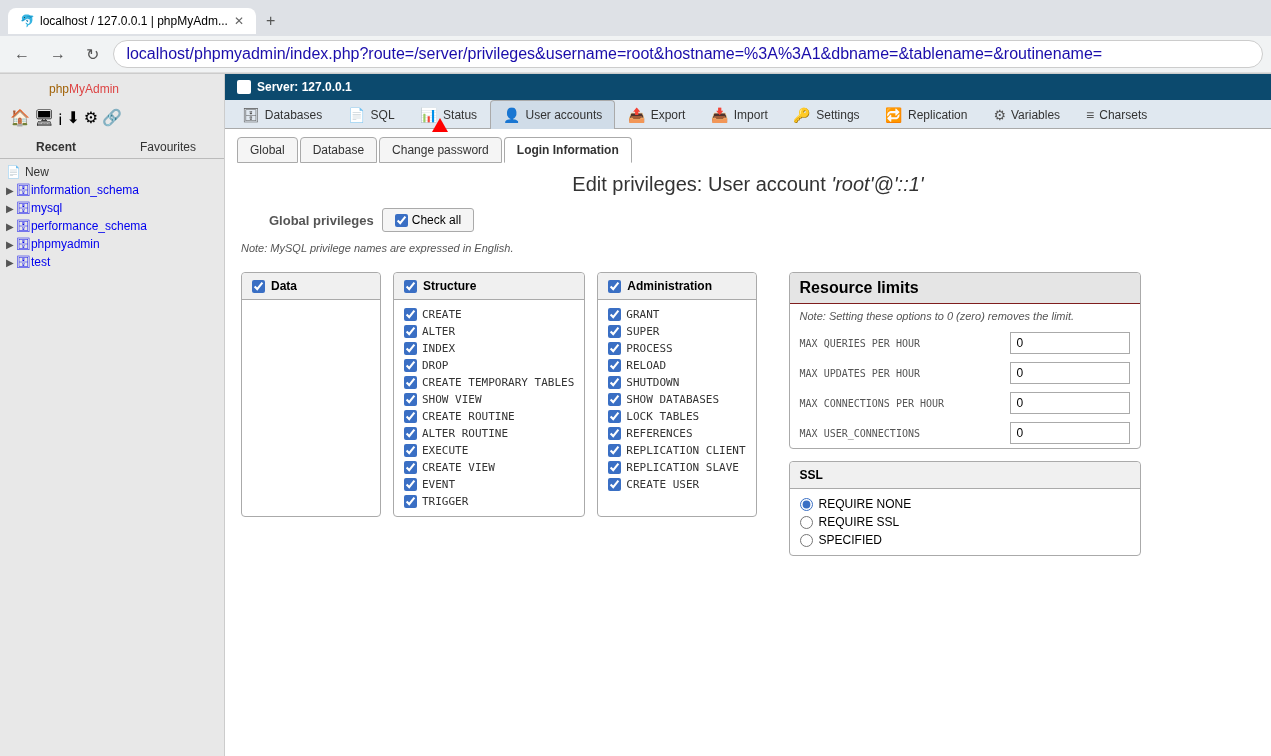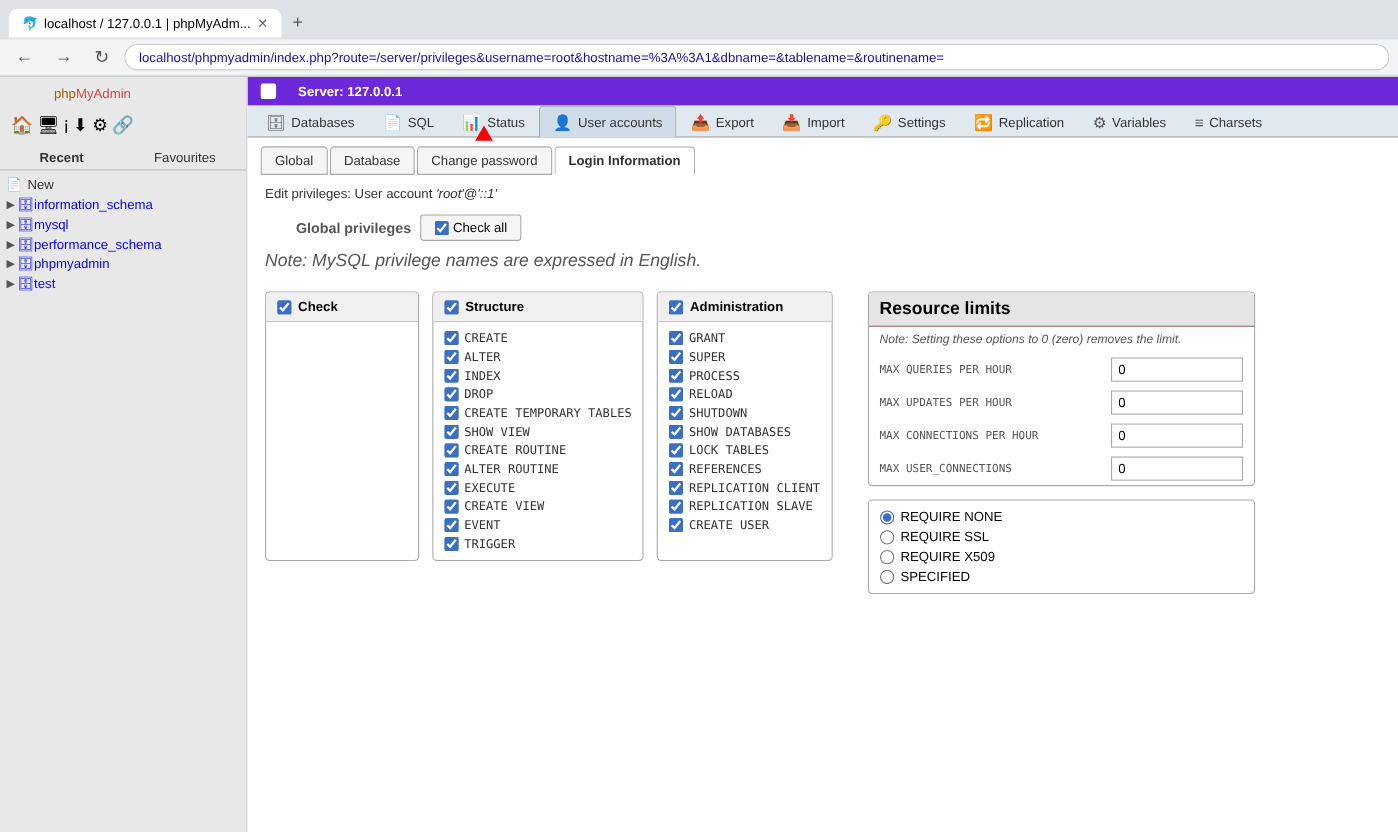--- a/index.html
+++ b/index.html
@@ -7,21 +7,21 @@
 
     
     .browser-chrome { background: #f1f3f4; border-bottom: 1px solid #ccc; }
     .tab-bar { display: flex; align-items: center; padding: 6px 8px 0; background: #dee1e6; }
     .tab { display: flex; align-items: center; background: #fff; border-radius: 8px 8px 0 0; padding: 6px 12px; font-size: 12px; gap: 6px; min-width: 180px; }
     .tab-favicon { width: 14px; height: 14px; }
     .tab-close { margin-left: auto; cursor: pointer; color: #666; }
     .tab-new { background: none; border: none; padding: 6px 10px; cursor: pointer; font-size: 16px; color: #555; }
     .address-bar { display: flex; align-items: center; padding: 4px 8px; gap: 8px; background: #f1f3f4; border-bottom: 1px solid #ddd; }
     .nav-btn { background: none; border: none; cursor: pointer; font-size: 16px; color: #555; padding: 2px 6px; }
-    .url-bar { flex: 1; border: 1px solid #ccc; border-radius: 20px; padding: 4px 12px; font-size: 12px; background: #fff; color: #1a0dab; }
+    .url-bar { flex: 1; border: 1px solid #ccc; border-radius: 20px; padding: 4px 12px; font-size: 16px; background: #fff; color: #1a0dab; }
 
     
     .app-layout { display: flex; height: calc(756px - 68px); }
 
     
     .sidebar { width: 225px; background: #e8e8e8; border-right: 1px solid #ccc; overflow-y: auto; flex-shrink: 0; }
     .sidebar-logo { padding: 8px 10px; }
     .logo-php { color: #a16207; padding-left: 39px; }
     .logo-myadmin { color: #d44; }
     .sidebar-icons { display: flex; gap: 4px; padding: 4px 10px 6px; }
@@ -30,44 +30,44 @@
     .sidebar-tab.active { font-weight: bold; }
     .sidebar-tree { padding: 4px 0; }
     .tree-item { display: flex; align-items: center; padding: 2px 6px; cursor: pointer; color: #00e; font-size: 12px; }
     .tree-item.new-item { color: #333; }
     .tree-expand { color: #555; margin-right: 2px; font-size: 10px; }
 
     
     .main-content { flex: 1; overflow-y: auto; background: #fff; }
 
     
-    .server-bar { background: #6d28d9; color: #fff; padding: 6px 12px; font-size: 12px; font-weight: bold; display: flex; align-items: center; gap: 20px; }
+    .server-bar { background: #0c4a6e; color: #fff; padding: 6px 12px; font-size: 12px; font-weight: bold; display: flex; align-items: center; gap: 6px; }
     .server-bar-icon { background: #fff; width: 14px; height: 14px; display: inline-block; border-radius: 2px; }
 
     
     .nav-tabs { display: flex; background: #e0e8f0; border-bottom: 1px solid #aaa; padding: 0 4px; flex-wrap: wrap; }
     .nav-tab { padding: 6px 12px; font-size: 12px; cursor: pointer; color: #333; display: flex; align-items: center; gap: 5px; border: 1px solid transparent; border-bottom: none; margin-bottom: -1px; }
     .nav-tab-icon { font-size: 14px; color: #555; }
 
     
     .sub-tabs { display: flex; padding: 8px 12px 0; gap: 0; }
     .sub-tab { padding: 5px 12px; border: 1px solid #aaa; border-radius: 4px 4px 0 0; font-size: 12px; cursor: pointer; background: #f5f5f5; color: #333; margin-right: 2px; }
     .sub-tab.active { background: #fff; border-bottom-color: #fff; font-weight: bold; }
 
     
-    .page-title { padding: 10px 16px 6px; font-size: 12px; color: #333; }
+    .page-title { padding: 10px 16px 6px; font-size: 20px; color: #333; text-align: center; }
     .page-title-highlight { color: #333; font-style: italic; }
 
     
     .check-all-bar { display: flex; align-items: center; gap: 8px; padding: 6px 16px; }
     .check-all-label { font-size: 13px; font-weight: bold; color: #555; margin-left: 28px; }
     .check-all-btn { display: flex; align-items: center; gap: 4px; padding: 4px 12px; border: 1px solid #aaa; border-radius: 3px; background: #f5f5f5; cursor: pointer; font-size: 12px; }
 
     
-    .note { padding: 4px 16px 10px; font-size: 16px; color: #555; font-style: italic; }
+    .note { padding: 4px 16px 10px; font-size: 11px; color: #555; font-style: italic; }
 
     
     .privileges-grid { display: flex; gap: 12px; padding: 8px 16px; flex-wrap: wrap; }
 
     
     .priv-box { border: 1px solid #aaa; border-radius: 4px; min-width: 140px; }
     .priv-box-header { display: flex; align-items: center; gap: 6px; padding: 6px 10px; background: #f0f0f0; border-bottom: 1px solid #aaa; border-radius: 4px 4px 0 0; font-weight: bold; font-size: 12px; }
     .priv-box-body { padding: 6px 10px; }
     .priv-item { display: flex; align-items: center; gap: 5px; padding: 2px 0; font-size: 11px; color: #333; font-family: monospace; }
     .priv-item input[type=checkbox] { accent-color: #3a6fc4; width: 13px; height: 13px; }
@@ -229,21 +229,21 @@
 
     <div class="note">Note: MySQL privilege names are expressed in English.</div>
 
     <div class="panels-row">
 
       <div class="privileges-grid">
 
         <div class="priv-box">
           <div class="priv-box-header">
             <input type="checkbox" checked="" style="accent-color: rgb(58, 111, 196); width: 13px; height: 13px;">
-            <span>Check</span>
+            <span>Data</span>
           </div>
         </div>
 
         <div class="priv-box">
           <div class="priv-box-header">
             <input type="checkbox" checked="" style="accent-color: rgb(58, 111, 196); width: 13px; height: 13px;">
             <span>Structure</span>
           </div>
           <div class="priv-box-body">
             <div class="priv-item">
@@ -369,35 +369,32 @@
             <span class="resource-label">MAX CONNECTIONS PER HOUR</span>
             <input class="resource-input" type="text" value="0" style="">
           </div>
           <div class="resource-row">
             <span class="resource-label">MAX USER_CONNECTIONS</span>
             <input class="resource-input" type="text" value="0" style="">
           </div>
         </div>
 
         <div class="ssl-box">
+          <div class="ssl-header">SSL</div>
           <div class="ssl-body">
             <div class="ssl-option">
               <input type="radio" name="ssl" checked="" style="">
               <span>REQUIRE NONE</span>
             </div>
             <div class="ssl-option">
               <input type="radio" name="ssl" style="">
               <span>REQUIRE SSL</span>
             </div>
             <div class="ssl-option">
               <input type="radio" name="ssl" style="">
-              <span>REQUIRE X509</span>
-            </div>
-            <div class="ssl-option">
-              <input type="radio" name="ssl" style="">
               <span>SPECIFIED</span>
             </div>
           </div>
         </div>
       </div>
 
     </div>
 
   </div>
 </div>

